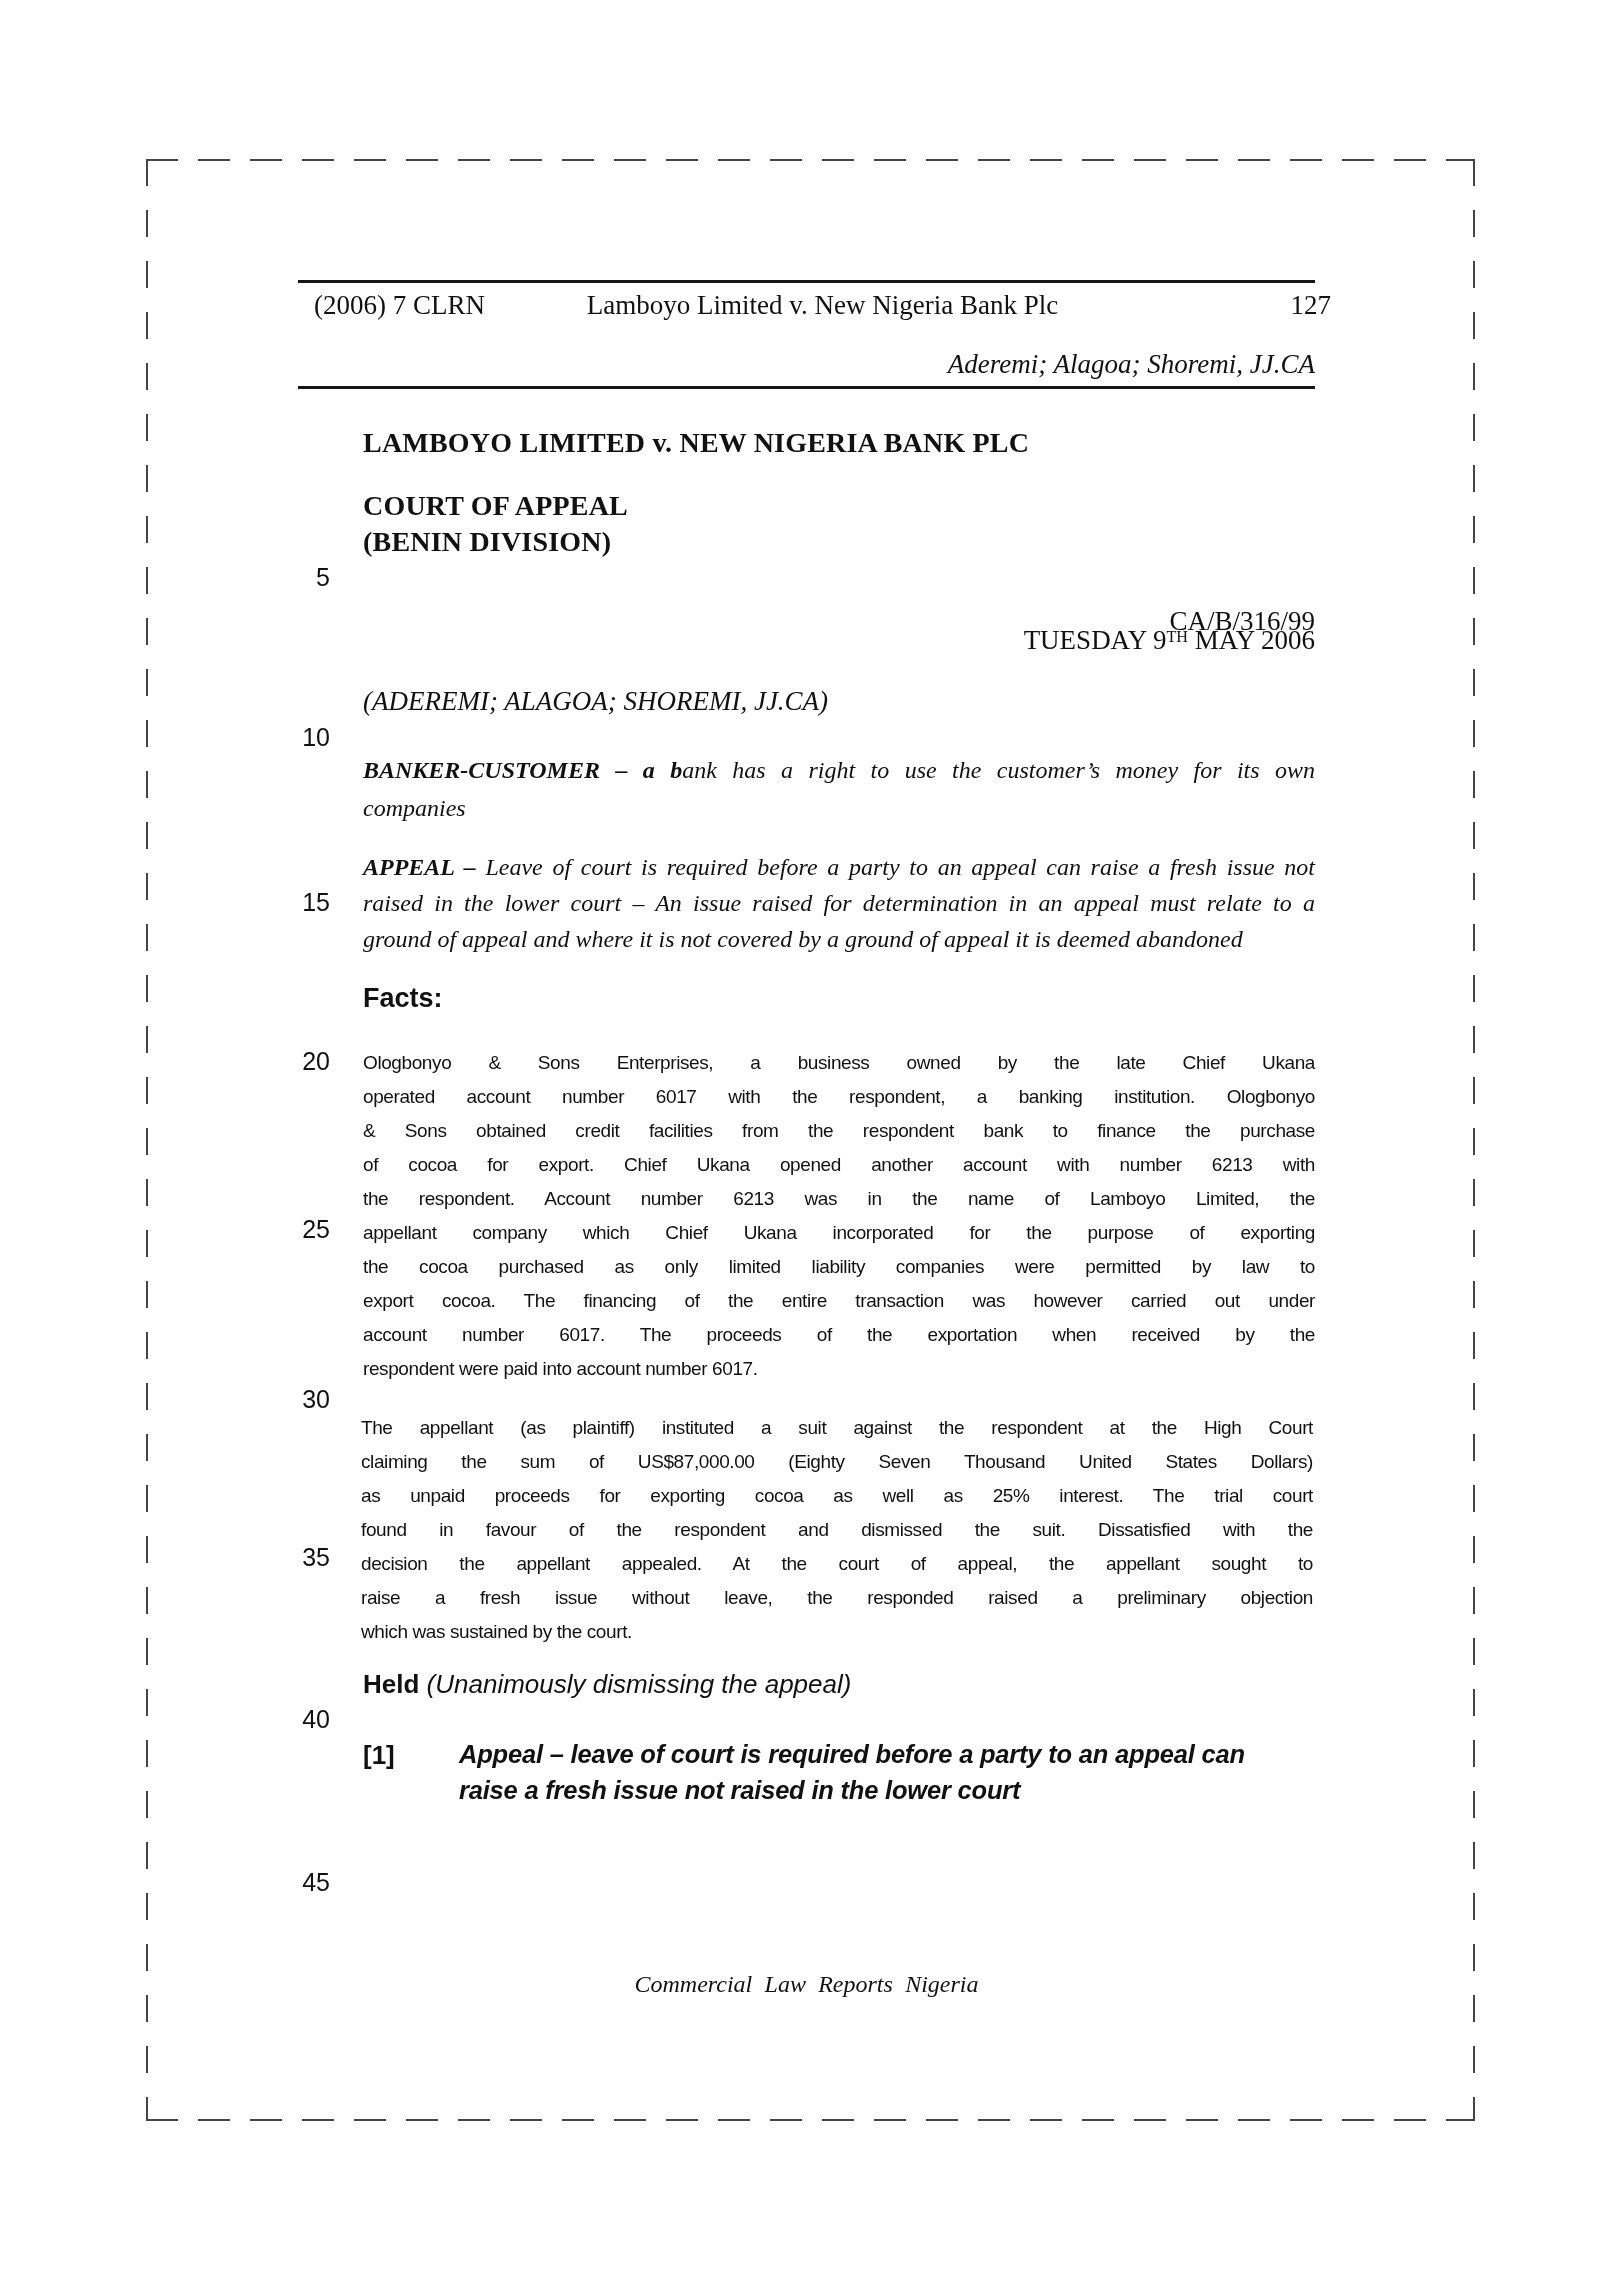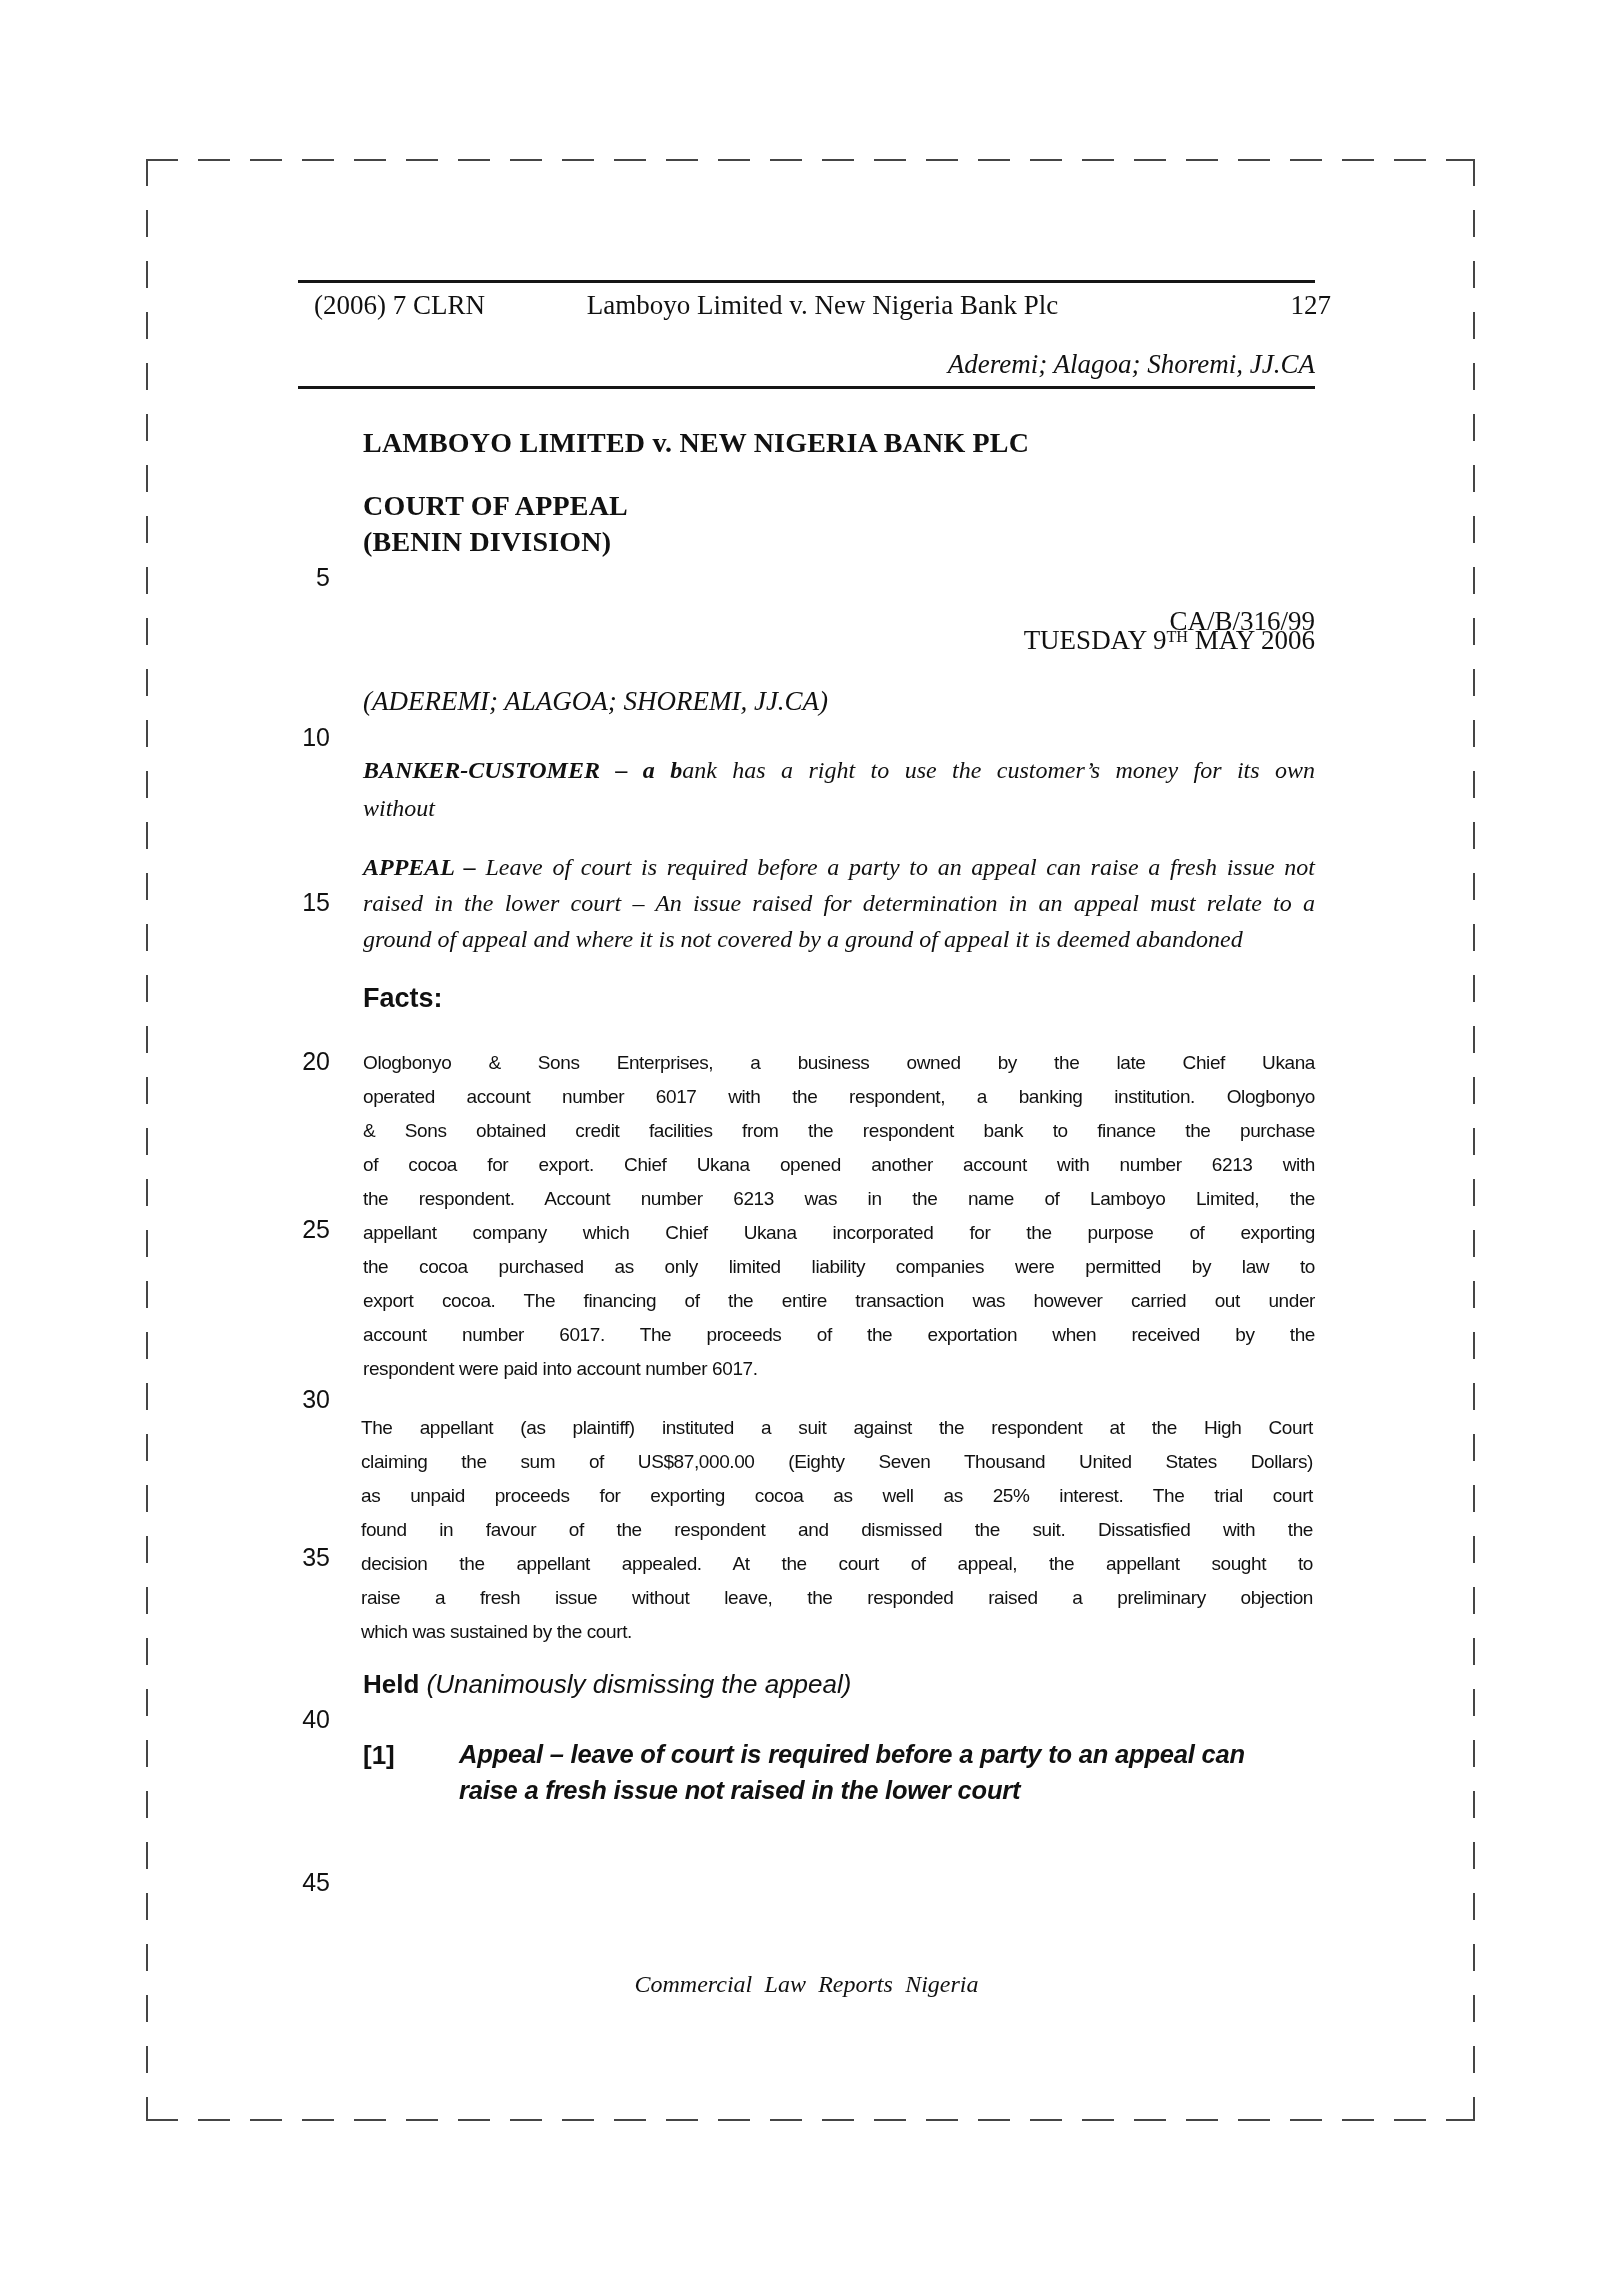--- a/index.html
+++ b/index.html
@@ -71,21 +71,21 @@
   <div class="abs serif case-title" style="left:363px; top:489px; width:952px;">COURT OF APPEAL</div>
   <div class="abs serif case-title" style="left:363px; top:525px; width:952px;">(BENIN DIVISION)</div>
 
   <div class="abs serif hdr right" style="left:298px; top:596px; width:1017px;margin-top:8px;">CA/B/316/99</div>
   <div class="abs serif hdr right" style="left:298px; top:620px; width:1017px;"><span>TUESDAY 9</span><sup class="ord">TH</sup><span> MAY 2006</span></div>
 
   <div class="abs serif hdr ital" style="left:363px; top:684px; width:952px;">(ADEREMI; ALAGOA; SHOREMI, JJ.CA)</div>
 
   <div class="abs serif" style="left:363px; top:751px; width:952px;">
     <div class="cw-line"><span class="bold">BANKER-CUSTOMER – a b</span><span>ank has a right to use the customer’s money for its own</span></div>
-    <div class="cw-line last">without</div>
+    <div class="cw-line last">companies</div>
   </div>
 
   <div class="abs serif" style="left:363px; top:849px; width:952px;">
     <div class="cw-line cw2-line"><span class="bold">APPEAL – </span><span>Leave of court is required before a party to an appeal can raise a fresh issue not</span></div>
     <div class="cw-line cw2-line">raised in the lower court – An issue raised for determination in an appeal must relate to a</div>
     <div class="cw-line cw2-line last">ground of appeal and where it is not covered by a ground of appeal it is deemed abandoned</div>
   </div>
 
   <div class="abs sans facts-head" style="left:363px; top:982px;">Facts:</div>
 

